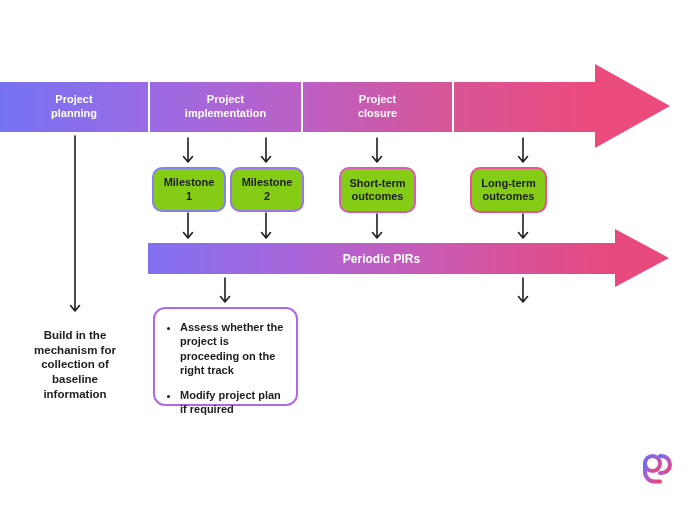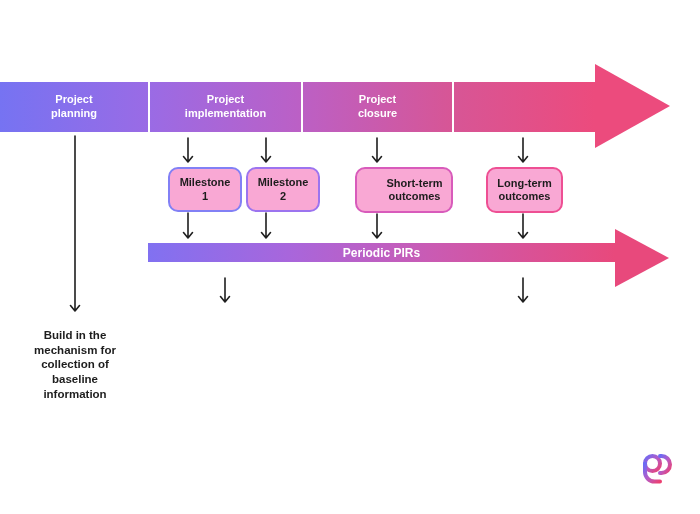--- a/index.html
+++ b/index.html
@@ -23,39 +23,39 @@
     white-space:pre-line;
   }
   .seg1{left:0;width:148px;}
   .seg2{left:150px;width:151px;}
   .seg3{left:303px;width:149px;}
   .seg4{left:454px;width:141px;}
   .sep{position:absolute;top:0;width:2px;height:50px;background:#ffffff;}
   .sep1{left:148px;} .sep2{left:301px;} .sep3{left:452px;}
   
   .pir-body{
-    position:absolute;left:148px;top:243px;width:467px;height:19px;
+    position:absolute;left:148px;top:243px;width:467px;height:31px;
     display:flex;align-items:center;justify-content:center;
     background:linear-gradient(90deg,#8171F1 0%,#A866DC 30%,#C95BB4 60%,#E8497C 100%);
     color:#ffffff;font-weight:bold;font-size:12px;
   }
   .pir-head{
     position:absolute;left:615px;top:229px;width:0;height:0;
     border-top:29px solid transparent;border-bottom:29px solid transparent;
     border-left:54px solid #E8497C;
   }
   
   .mbox{
-    position:absolute;background:#f9a8d4;border-radius:10px;
+    position:absolute;background:#84cc16;border-radius:10px;
     display:flex;align-items:center;justify-content:center;text-align:center;
-    font-weight:bold;font-size:11px;line-height:1.2;color:#1d1d1d;white-space:pre-line;margin-left:16px;
+    font-weight:bold;font-size:11px;line-height:1.2;color:#1d1d1d;white-space:pre-line;
   }
   .m1{left:152px;top:167px;width:70px;height:41px;border:2px solid #8280F5;}
   .m2{left:230px;top:167px;width:70px;height:41px;border:2px solid #9C74EF;}
-  .m3{left:339px;top:167px;width:73px;height:42px;border:2px solid #D85BBB;padding-left:21px;}
+  .m3{left:339px;top:167px;width:73px;height:42px;border:2px solid #D85BBB;}
   .m4{left:470px;top:167px;width:73px;height:42px;border:2px solid #EE4F93;}
   
   .bigbox{
     position:absolute;top:307px;width:145px;height:99px;background:#ffffff;border-radius:12px;
     box-sizing:border-box;padding:11px 8px 8px 6px;
   }
   .bigbox ul{margin:0;padding-left:19px;}
   .bigbox li{font-weight:bold;font-size:11px;line-height:1.3;color:#1d1d1d;margin-bottom:11px;}
   .bigbox li:last-child{margin-bottom:0;}
   .bb-left{left:153px;border:2px solid #B266E8;}
@@ -119,20 +119,26 @@
 
   <div class="pir-body">Periodic PIRs</div>
   <div class="pir-head"></div>
 
   <div class="note">Build in the
 mechanism for
 collection of
 baseline
 information</div>
 
+  <div class="bigbox bb-left">
+    <ul>
+      <li>Assess whether the project is proceeding on the right track</li>
+      <li>Modify project plan if required</li>
+    </ul>
+  </div>
 
 
   <svg class="logo" viewBox="0 0 34 38" xmlns="http://www.w3.org/2000/svg">
     <defs>
       <linearGradient id="lg" x1="0" y1="0" x2="1" y2="1">
         <stop offset="0" stop-color="#6B6BF5"></stop>
         <stop offset="0.5" stop-color="#B75BC4"></stop>
         <stop offset="1" stop-color="#EC4071"></stop>
       </linearGradient>
     </defs>

